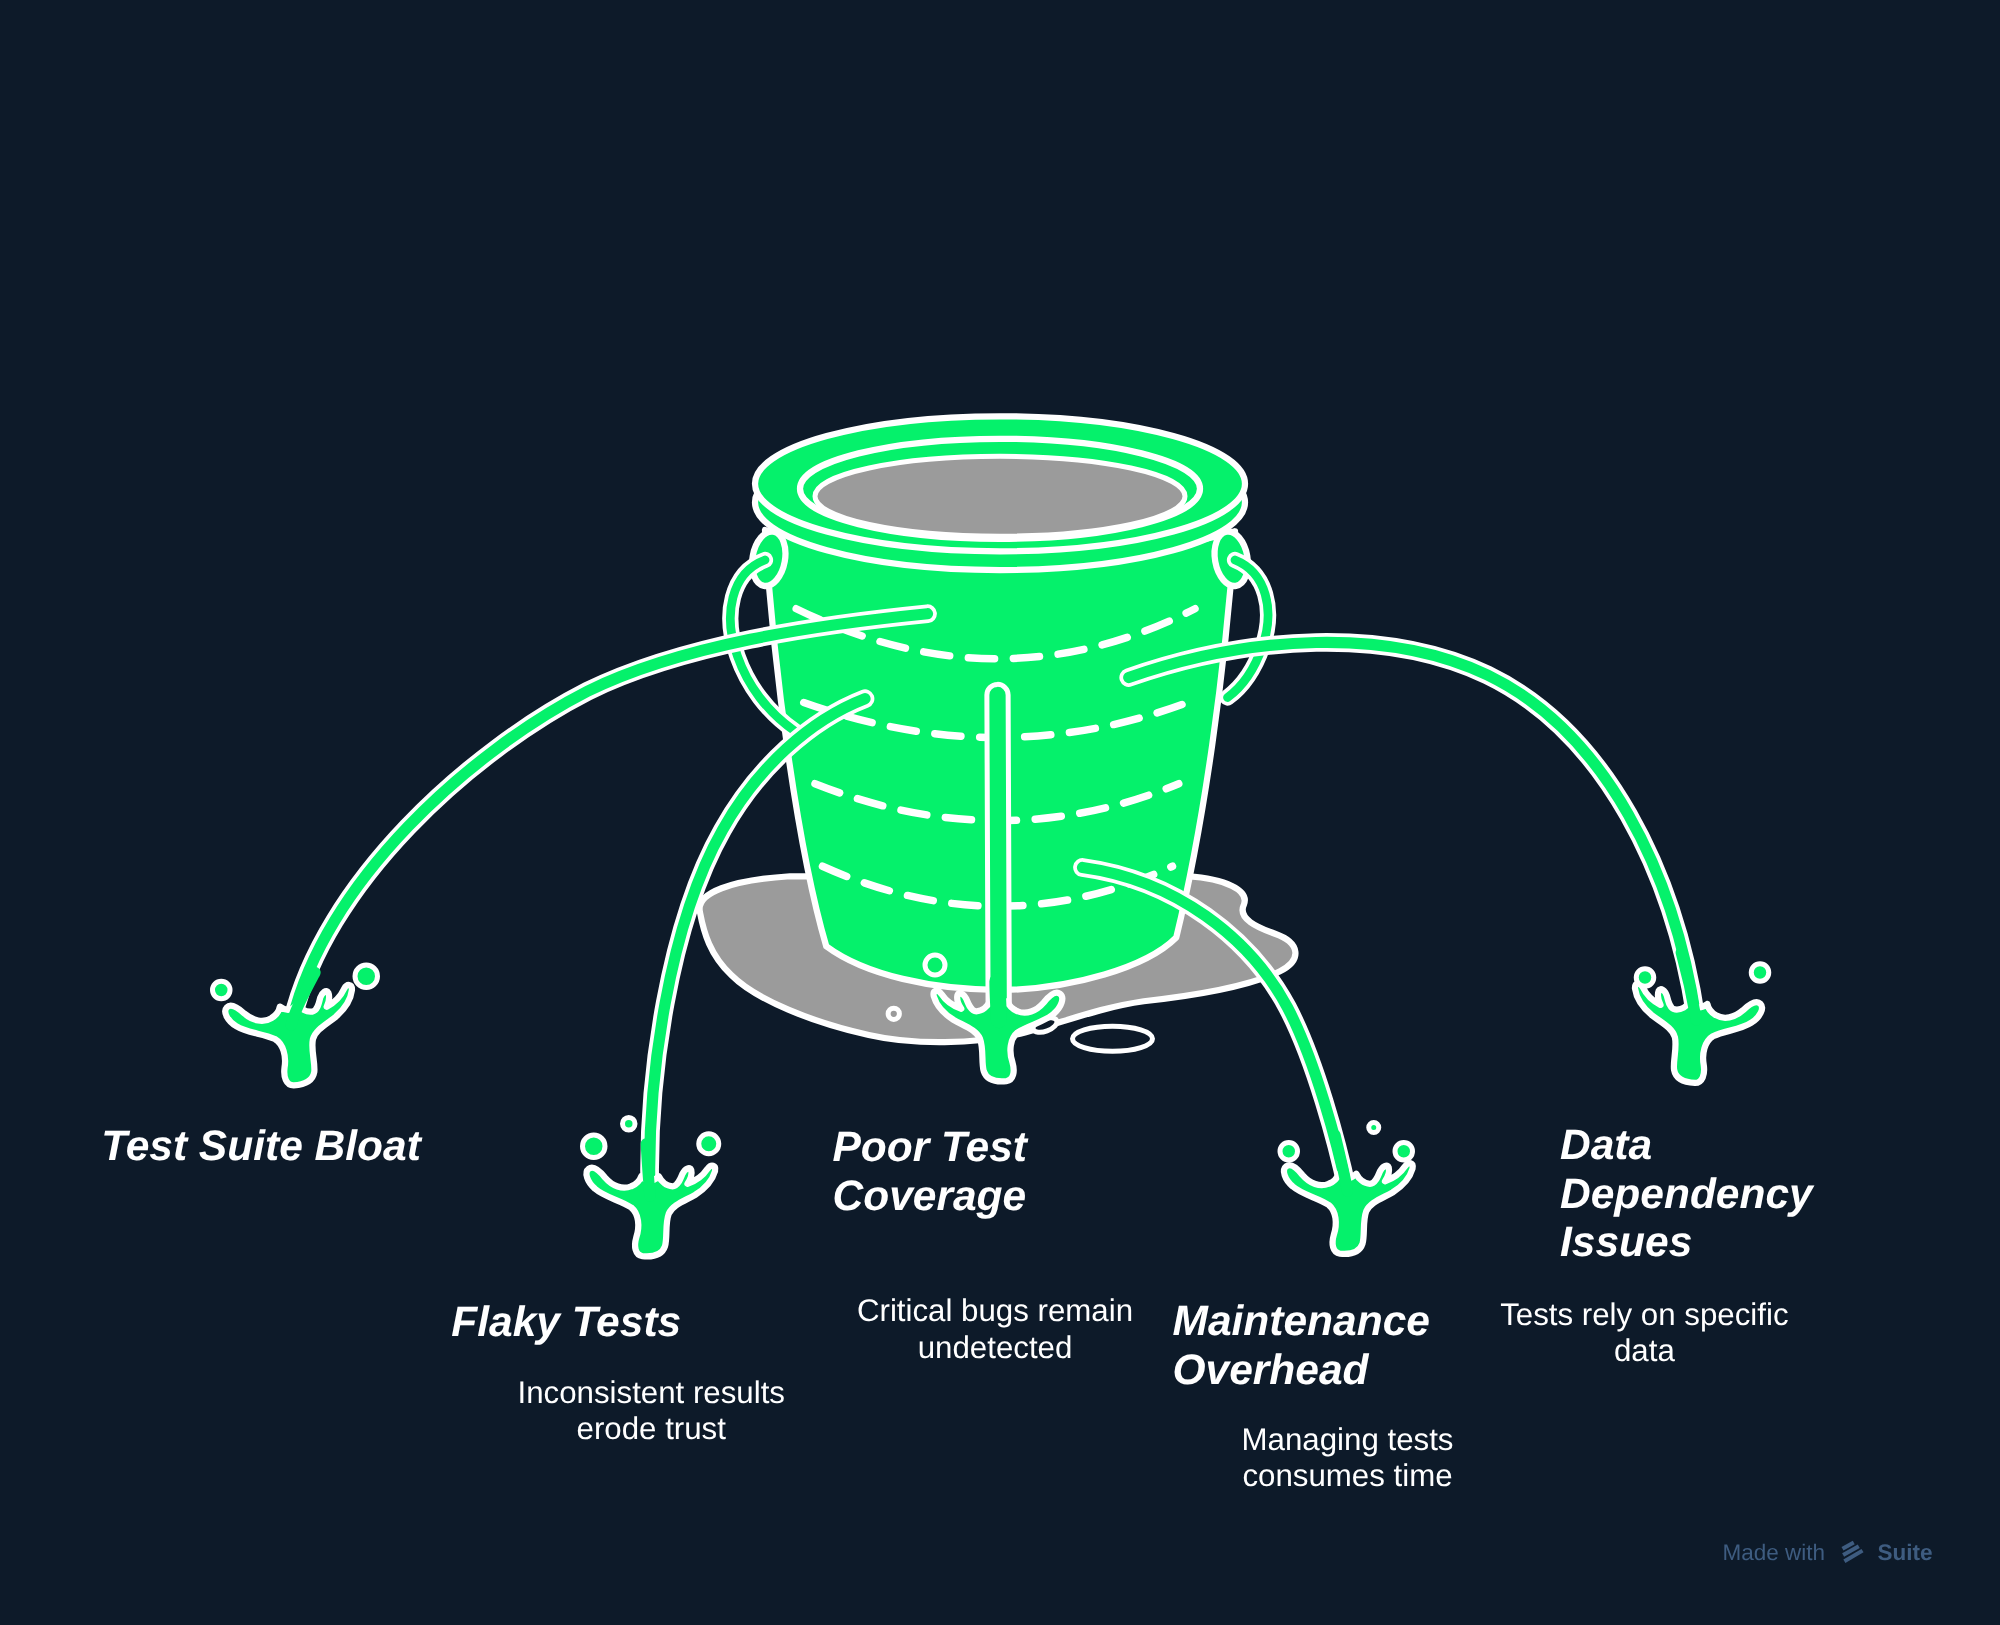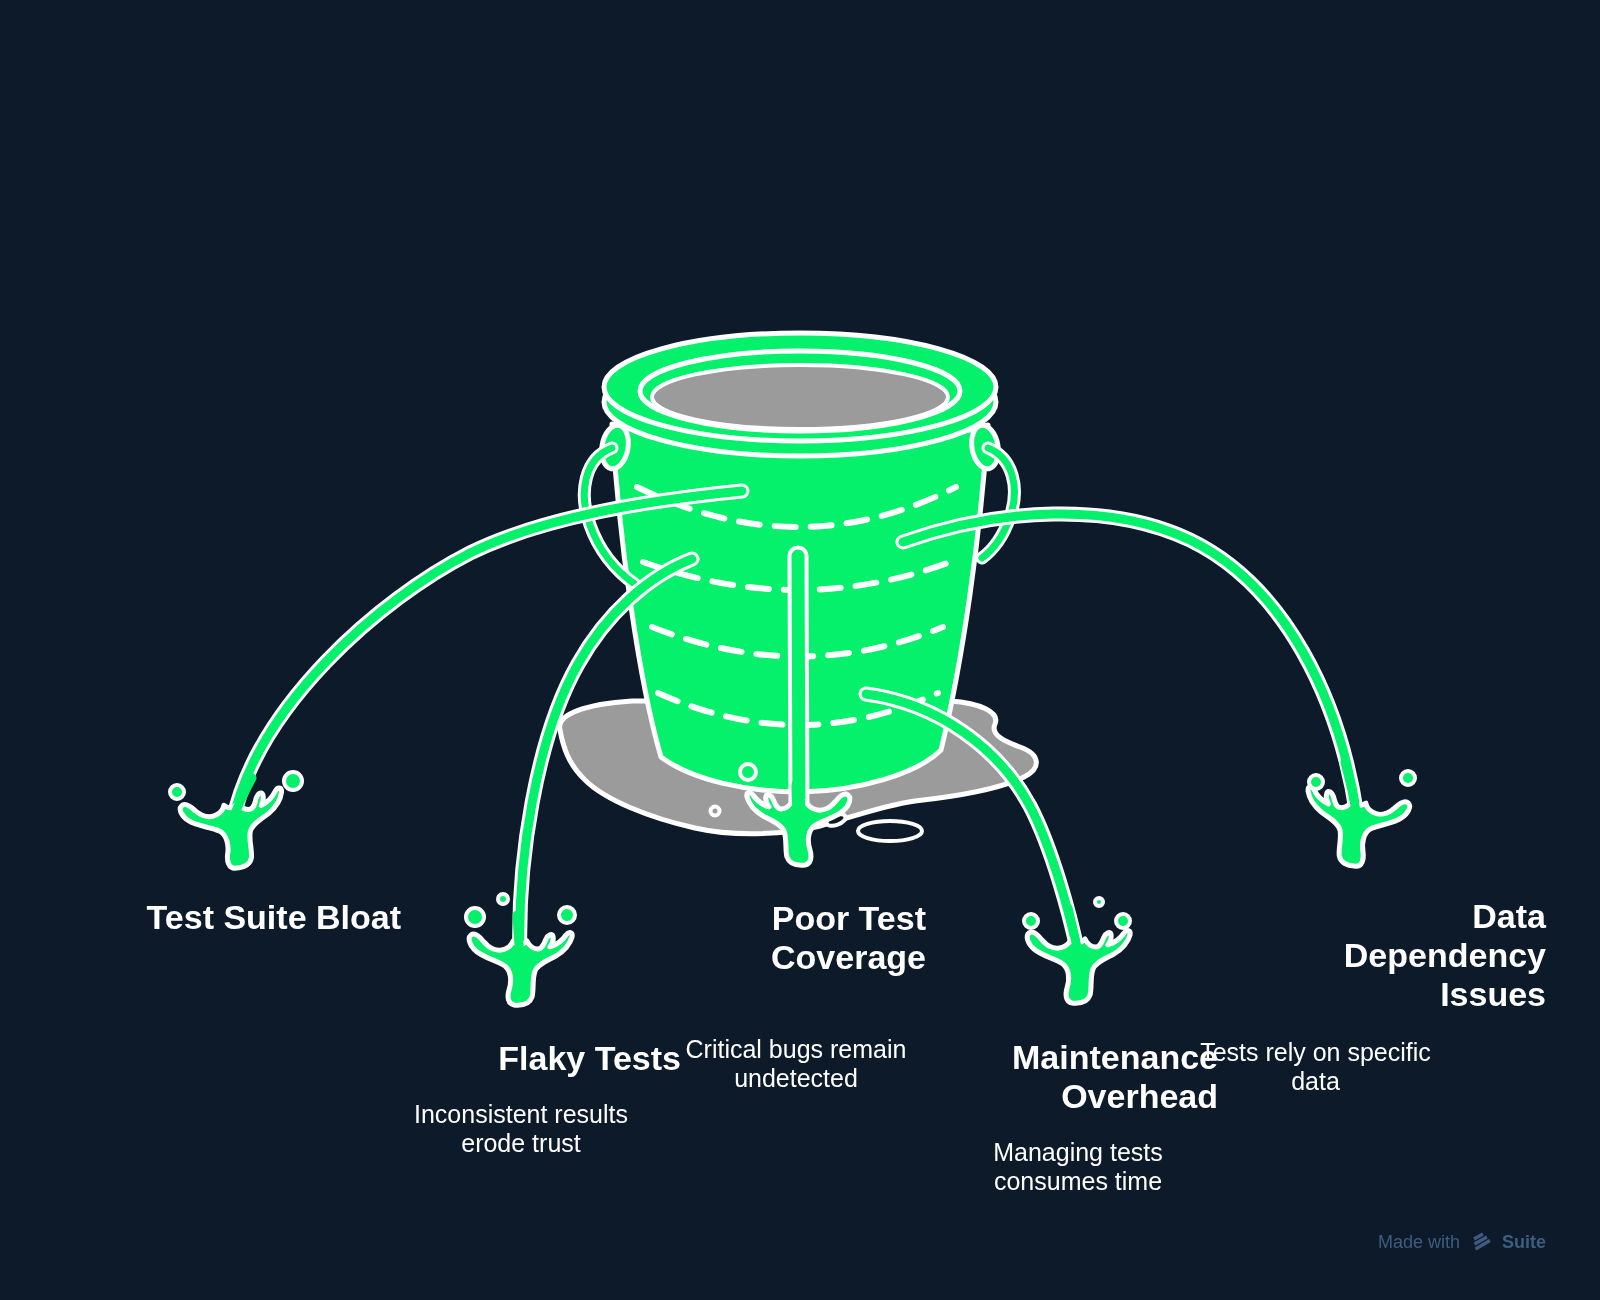--- a/index.html
+++ b/index.html
@@ -28,36 +28,36 @@
   .droplet{fill:var(--green);stroke:var(--outline);stroke-width:4;}
   .bucket-fill{fill:var(--green);stroke:var(--outline);stroke-width:5;stroke-linejoin:round;}
   .water{fill:var(--gray);stroke:var(--outline);stroke-width:4;}
   .puddle{fill:var(--gray);stroke:var(--outline);stroke-width:5;stroke-linejoin:round;}
   .dark-blob{fill:var(--background);stroke:var(--outline);stroke-width:4;}
   .band{fill:none;stroke:var(--outline);stroke-width:6;stroke-linecap:round;stroke-dasharray:21 15;}
   .wire-outline{fill:none;stroke:var(--outline);stroke-width:13;stroke-linecap:round;}
   .wire-core{fill:none;stroke:var(--green);stroke-width:7;stroke-linecap:round;}
   
   .label-title{
-    position:absolute;color:var(--text);text-align:right;
-    font-size:34px;line-height:39px;font-weight:600;letter-spacing:0;
+    position:absolute;color:var(--text);text-align:left;
+    font-size:34px;line-height:39px;font-weight:600;letter-spacing:0;font-style:italic;
   }
   .label-sub{
     position:absolute;color:var(--text);text-align:center;
     font-size:25px;line-height:29px;font-weight:400;
   }
   .t1{left:81px;top:898px;width:320px;}
   .u1{left:121px;top:960px;width:240px;}
   .t2{left:361px;top:1039px;width:320px;}
   .u2{left:401px;top:1100px;width:240px;}
   .t3{left:666px;top:899px;width:260px;}
   .u3{left:666px;top:999px;width:260px;margin-top:36px;}
   .t4{left:938px;top:1038px;width:280px;}
   .u4{left:958px;top:1138px;width:240px;}
-  .t5{left:1306px;top:897px;width:240px;}
+  .t5{left:1248px;top:897px;width:240px;}
   .u5{left:1188px;top:1038px;width:255px;}
   
   .watermark{
     position:absolute;left:1378px;top:1231px;display:flex;align-items:center;gap:10px;
     color:var(--watermark);font-size:18px;
   }
   .watermark .brand{font-weight:600;}
   .napkin-icon{display:inline-block;}
   .napkin-icon path{stroke:var(--watermark);stroke-width:3.2;fill:none;}
 </style>

